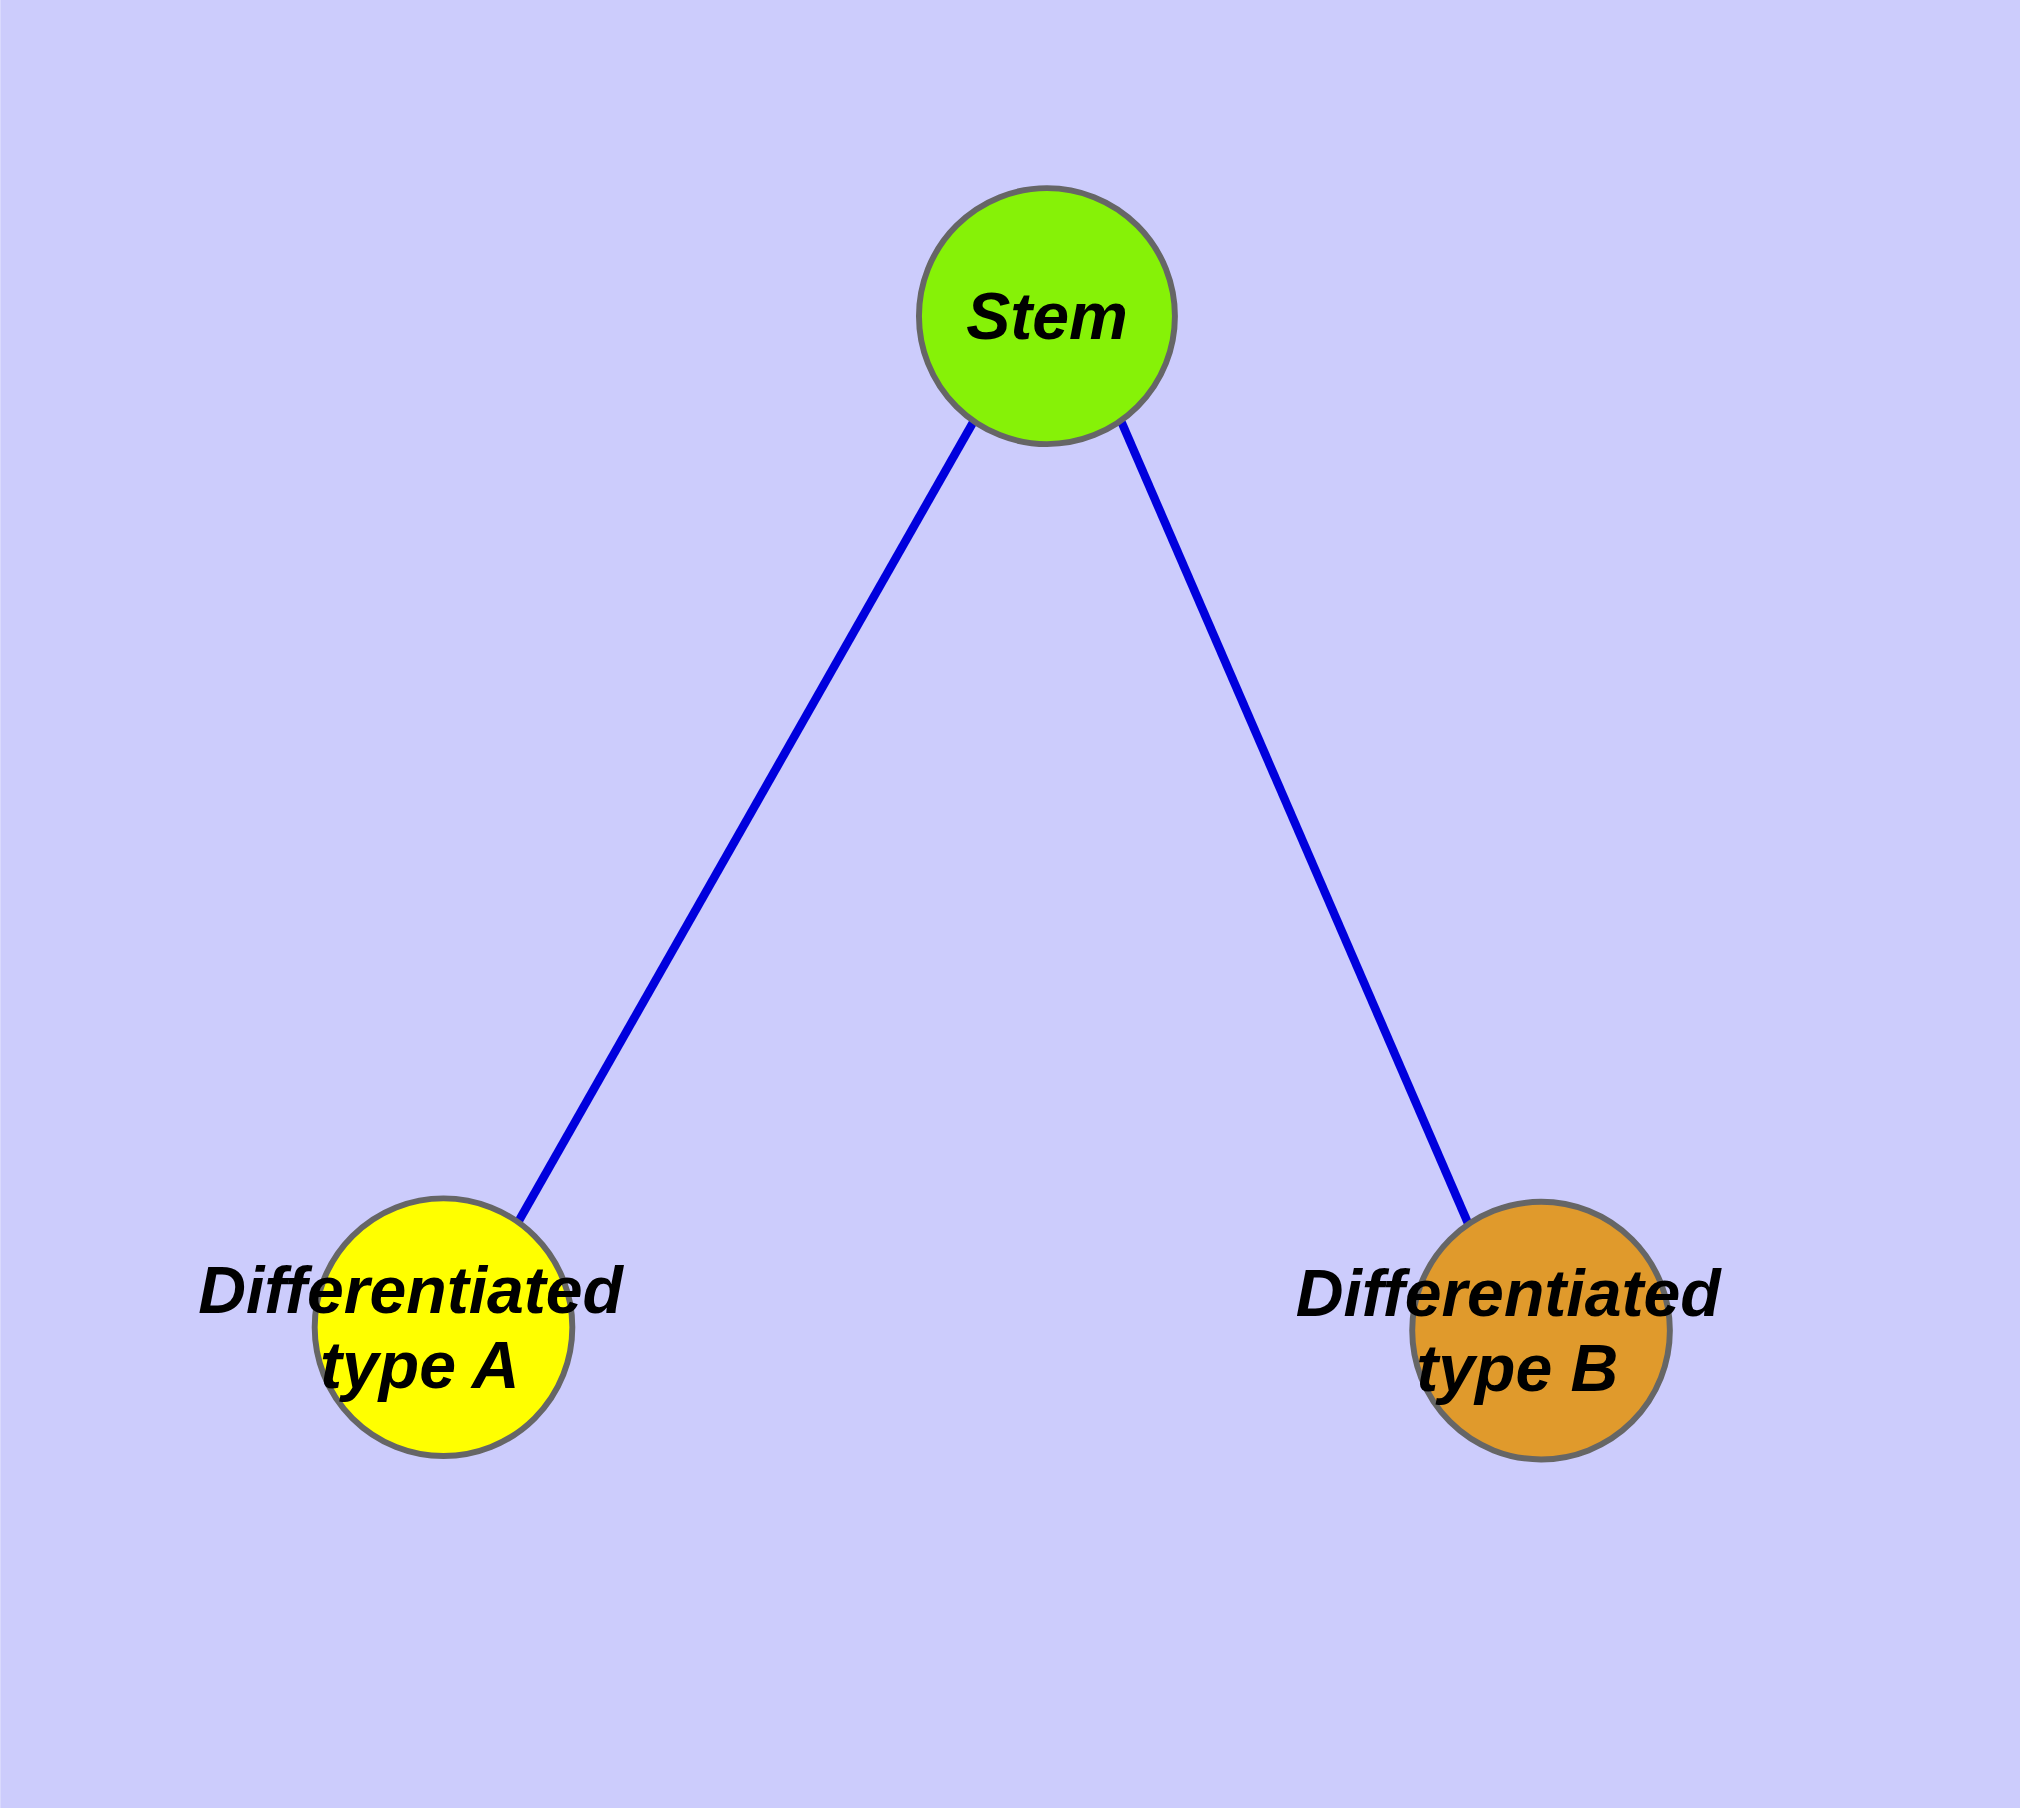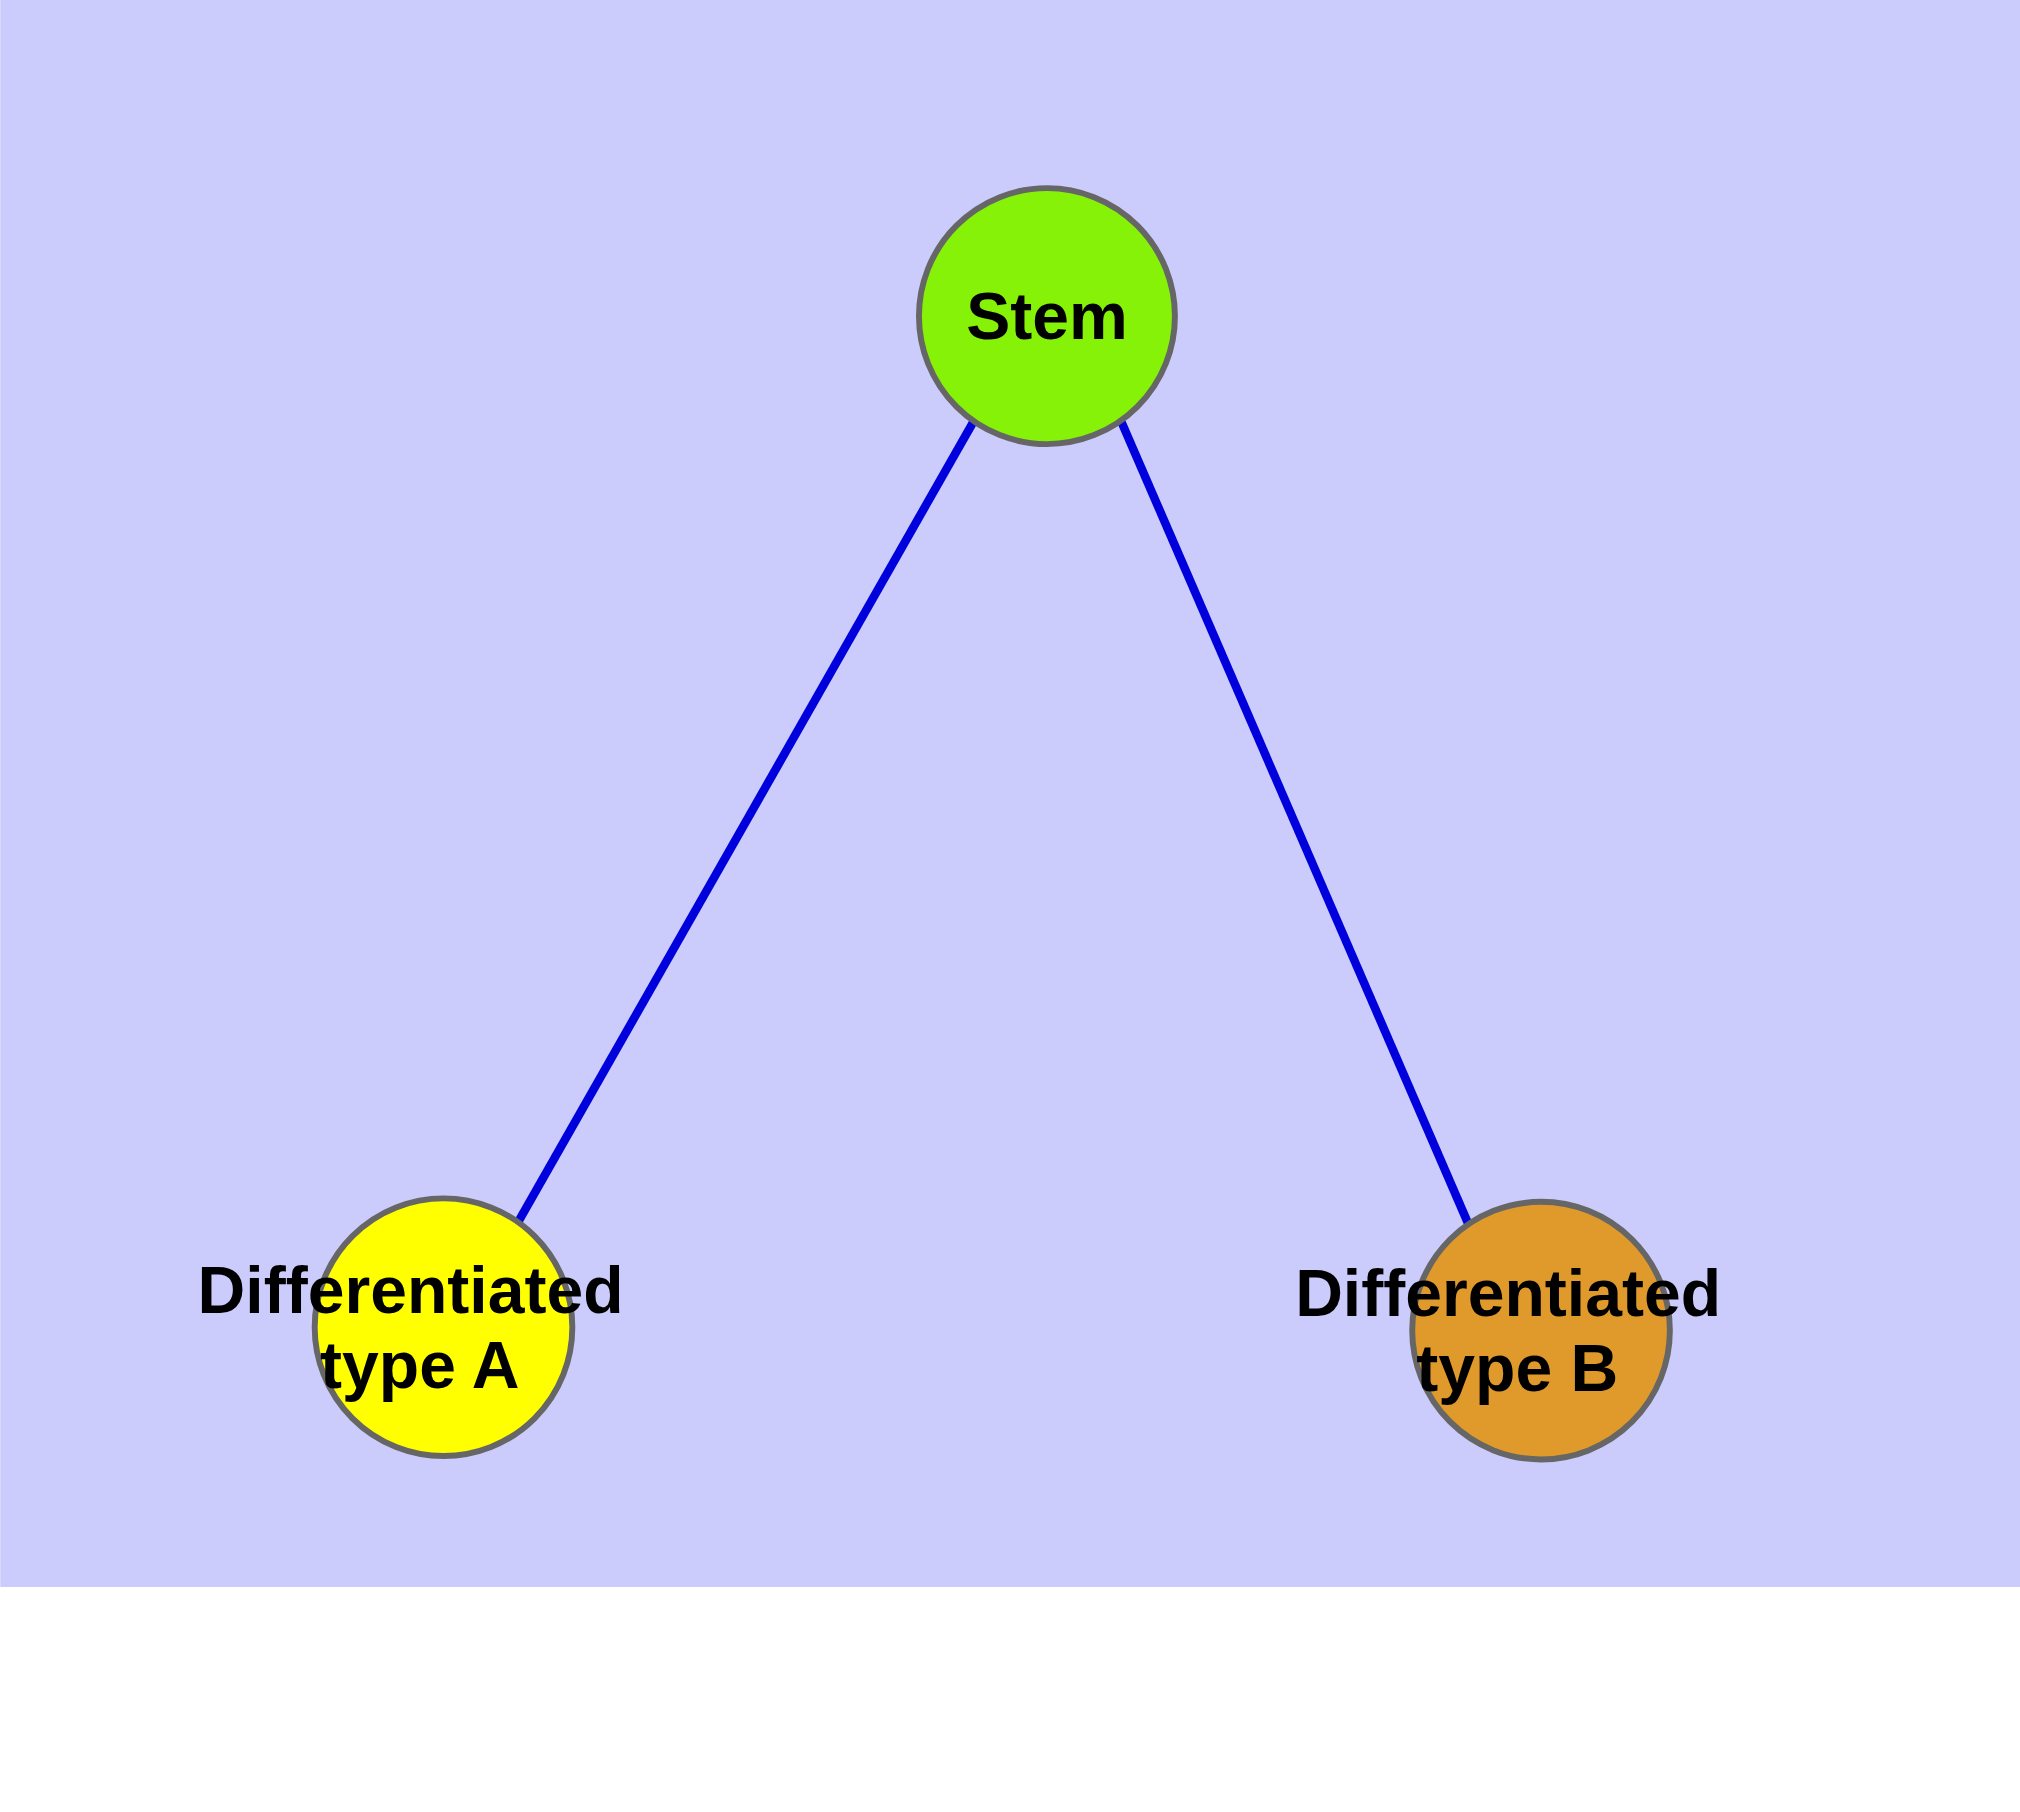--- a/index.html
+++ b/index.html
@@ -25,21 +25,21 @@
   .node-label {
     font-family: "Liberation Sans", sans-serif;
     font-weight: bold;
     fill: #000000;
     paint-order: normal;
   }
 </style>
 </head>
 <body>
 
-<div id="canvas-wrap" style="width: 2021px; height: 1587px;">
+<div id="canvas-wrap" style="width: 2021px; height: 1808px; font-style: italic;">
   <svg id="graph-svg" viewBox="0 0 2384 2138" xmlns="http://www.w3.org/2000/svg" style="width: 2021px; height: 1812px;">
 
     <rect id="bg-rect" x="0" y="0" width="2384" height="2138" fill="#ccccfc"></rect>
 
     <g id="edges-layer">
       <line id="edge-stem-diff-a" x1="1148" y1="498" x2="611" y2="1442" stroke="#0000dd" stroke-width="10" stroke-linecap="butt"></line>
       <line id="edge-stem-diff-b" x1="1323" y1="498" x2="1733" y2="1446" stroke="#0000dd" stroke-width="10" stroke-linecap="butt"></line>
     </g>
 
     <g id="nodes-layer">

